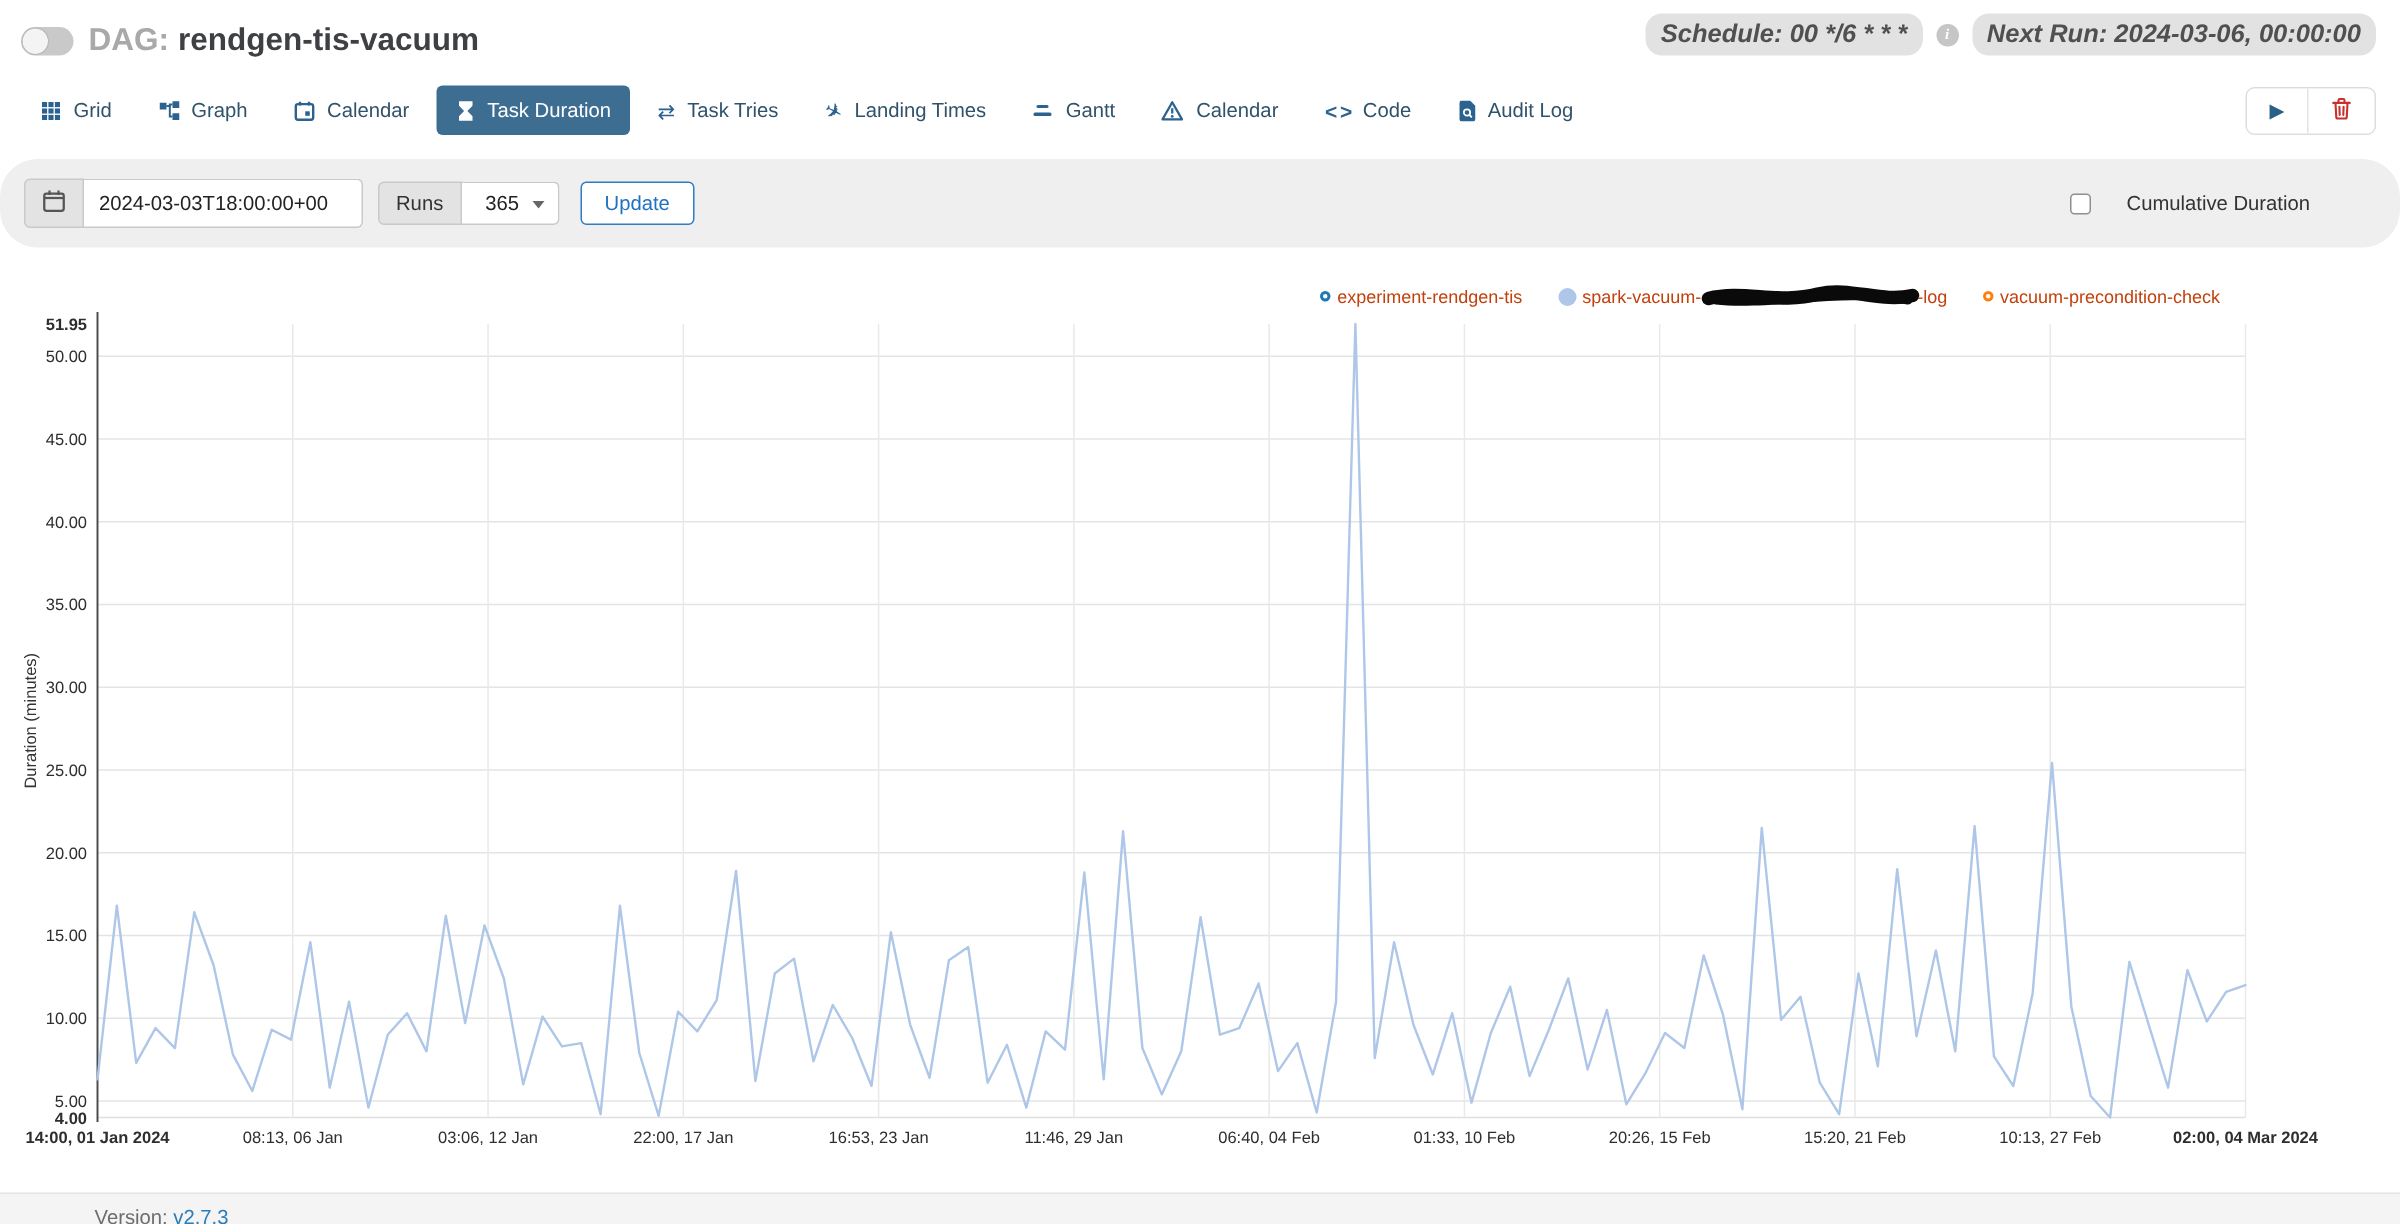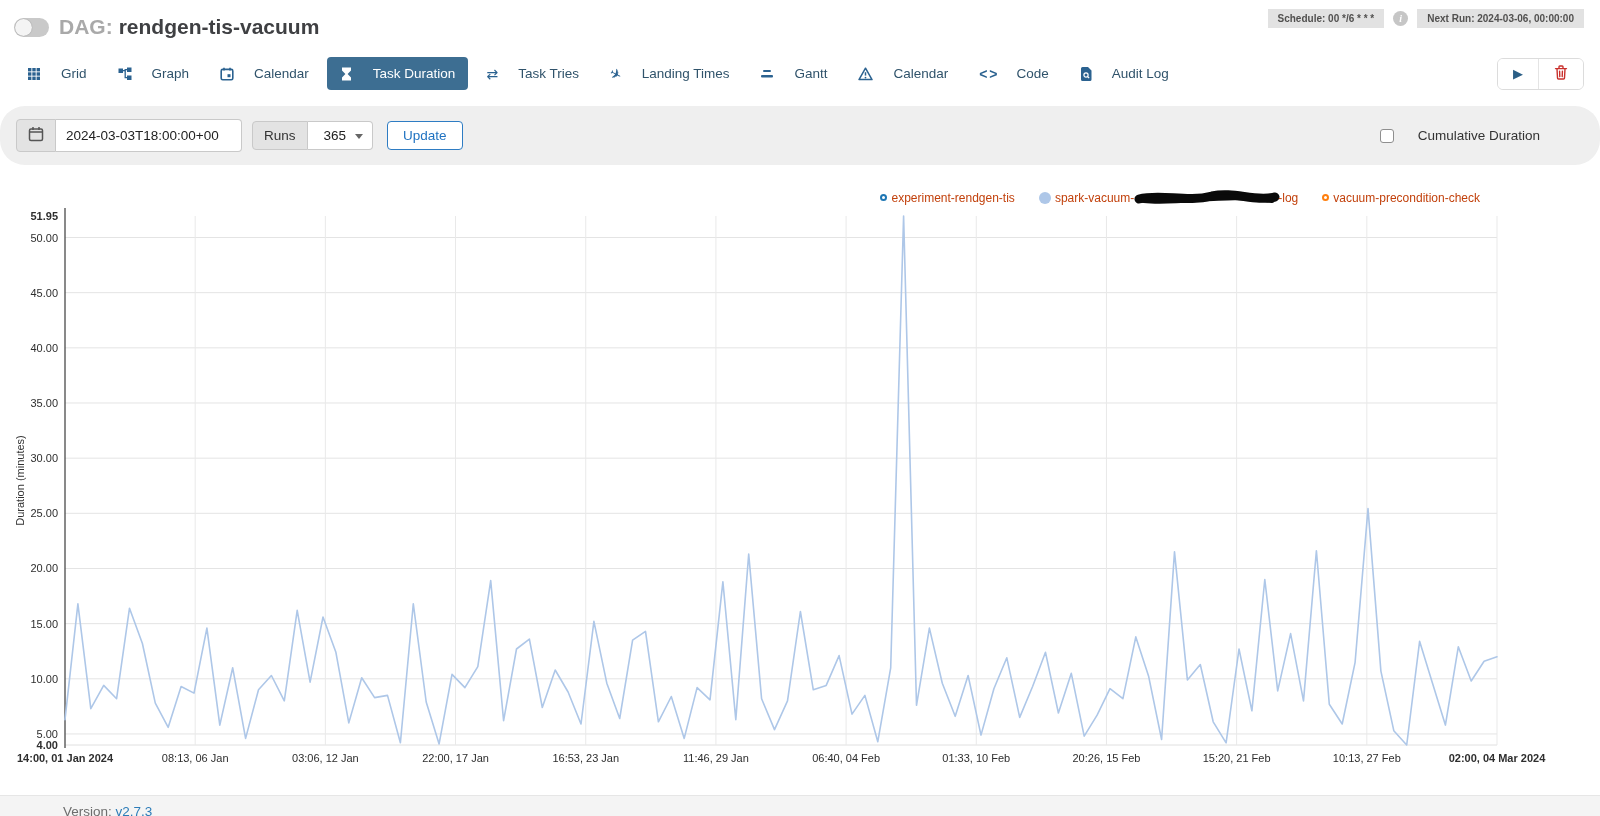--- a/index.html
+++ b/index.html
@@ -7,27 +7,27 @@
   .page { width: 1600px; height: 816px; position: relative; overflow: hidden; background: #fff; }
 
   
   .header { display: flex; align-items: flex-start; padding: 5px 16px 0 14px; }
   .title-group { display: flex; align-items: center; gap: 10px; margin-top: 10px; }
   .toggle { width: 35px; height: 19px; border-radius: 10px; background: #c9c9c9; position: relative; flex: none; cursor: pointer; }
   .toggle .knob { position: absolute; left: 1px; top: 1px; width: 17px; height: 17px; border-radius: 50%; background: #f4f4f4; box-shadow: 0 0 1px rgba(0,0,0,.4); }
   .dag-title { font-size: 21px; font-weight: bold; color: #3f4043; }
   .dag-title .prefix { color: #a9a9a9; margin-right: 6px; }
   .badges { margin-left: auto; display: flex; align-items: center; gap: 9px; margin-top: 4px; }
-  .badge { background: #e2e2e2; color: #51504f; font-weight: bold; font-size: 10px; padding: 4px 10px; border-radius: 0; white-space: nowrap; }
+  .badge { background: #e2e2e2; color: #51504f; font-weight: bold; font-size: 17px; padding: 4px 10px; border-radius: 11px; white-space: nowrap; font-style: italic; }
   .info-icon { width: 15px; height: 15px; border-radius: 50%; background: #c6c6c6; color: #fff; font-size: 10px; font-weight: bold; display: flex; align-items: center; justify-content: center; font-family: "Liberation Serif", serif; font-style: italic; cursor: pointer; }
 
   
   .navrow { display: flex; align-items: center; padding: 18px 16px 0 14px; }
   .tabs { display: flex; align-items: center; gap: 5px; }
-  .tab { display: flex; align-items: center; gap: 20px; padding: 9px 13px; border-radius: 4px; color: #30536b; font-size: 13.5px; cursor: pointer; white-space: nowrap; }
+  .tab { display: flex; align-items: center; gap: 8px; padding: 9px 13px; border-radius: 4px; color: #30536b; font-size: 13.5px; cursor: pointer; white-space: nowrap; }
   .tab .ticon { color: #2b6290; display: inline-flex; align-items: center; font-size: 14px; line-height: 1; }
   .tab.active { background: #3d6e92; color: #fff; }
   .tab.active .ticon { color: #fff; }
   .actions { margin-left: auto; display: flex; border: 1px solid #dcdcdc; border-radius: 6px; overflow: hidden; background: #fff; }
   .action-btn { padding: 6px 15px; background: #fff; display: flex; align-items: center; cursor: pointer; border: none; }
   .action-btn + .action-btn { border-left: 1px solid #e4e4e4; }
   .play-glyph { color: #2b5f86; font-size: 13px; }
 
   
   .filterbar { background: #efefef; display: flex; align-items: center; padding: 13px 16px; gap: 10px; margin-top: 16px; border-radius: 25px; }

